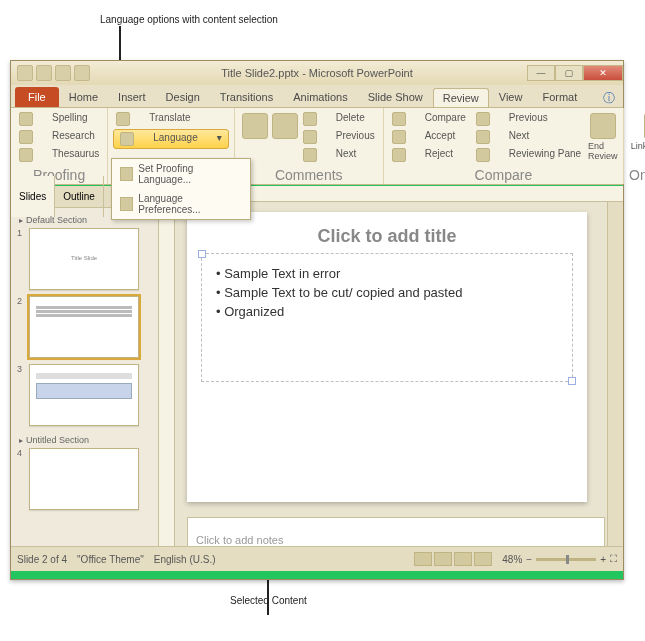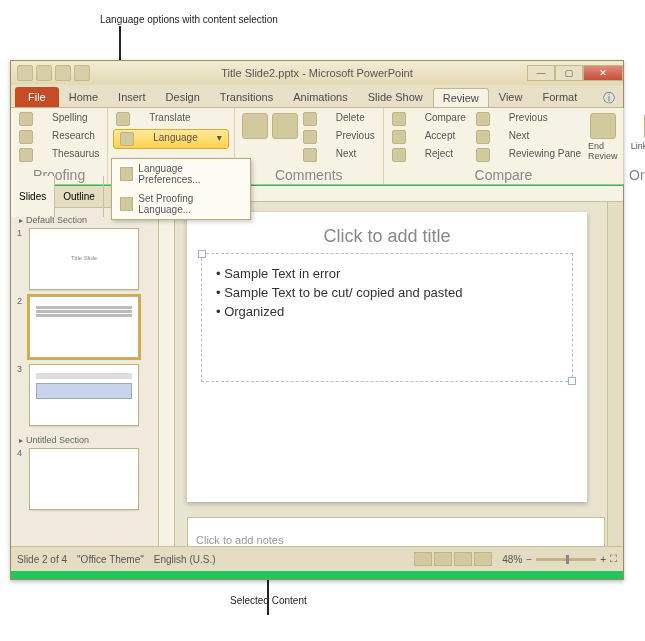--- a/index.html
+++ b/index.html
@@ -49,21 +49,21 @@
   .thumb-row { display:flex; gap:4px; margin-bottom:6px; }
   .thumb-num { font-size:9px; color:#666; width:8px; }
   .thumb { width:110px; height:62px; background:#fff; border:1px solid #c0b484; box-shadow:0 1px 1px rgba(0,0,0,.1); font-size:6px; color:#888; padding:8px 6px; }
   .thumb.selected { outline:2px solid #d9a93e; }
   .thumb .tline { height:3px; background:#bbb; margin:1px 0; }
 
   .canvas-area { flex:1; background:#e9e4d0; position:relative; overflow:hidden; }
   .hruler { height:16px; background:#f7f3e4; border-bottom:1px solid #c9bf9a; }
   .vruler { position:absolute; left:0; top:16px; bottom:0; width:16px; background:#f7f3e4; border-right:1px solid #c9bf9a; }
   .slide { position:absolute; left:28px; top:26px; width:400px; height:290px; background:#fff; box-shadow:0 2px 5px rgba(0,0,0,.25); }
-  .title-ph { margin:14px 18px 6px 18px; text-align:center; font-size:18px; color:#888; }
+  .title-ph { margin:14px 18px 6px 18px; text-align:center; font-size:18px; color:#888;font-weight:bold; }
   .content-ph { margin:6px 14px; border:1px dashed #bfbfbf; padding:10px 14px 60px 14px; position:relative; }
   .content-ph::before, .content-ph::after { content:""; position:absolute; width:6px; height:6px; background:#fff; border:1px solid #9aaee0; }
   .content-ph::before { left:-4px; top:-4px; }
   .content-ph::after { right:-4px; bottom:-4px; }
   .bullet { font-size:13px; color:#333; padding:2px 0; }
   .bullet::before { content:"• "; }
   .notes-bar { position:absolute; left:28px; bottom:8px; right:18px; height:24px; background:#fff; border:1px solid #c9bf9a; font-size:11px; color:#999; padding:16px 8px; }
   .vscroll { position:absolute; right:0; top:16px; bottom:0; width:16px; background:#e4ddc2; border-left:1px solid #c9bf9a; }
 
   .statusbar { position:absolute; bottom:8px; left:0; right:0; height:20px; background:#e4ddc2; border-top:1px solid #c9bf9a; display:flex; align-items:center; font-size:10px; color:#555; padding:12px 6px; gap:10px; }
@@ -222,25 +222,25 @@
       <div class="col">
           <div class="big-ic" style="background:#a87bbf;"></div>
           <span style="font-size:9px">Linked Notes</span>
         </div>
       <div class="label">OneNote</div>
     </div>
 
     <div class="lang-dropdown">
       <div class="item">
           <span class="ic"></span>
-          <span>Language Preferences...</span>
+          <span>Set Proofing Language...</span>
         </div>
       <div class="item">
           <span class="ic"></span>
-          <span>Set Proofing Language...</span>
+          <span>Language Preferences...</span>
         </div>
     </div>
   </div>
 
   <div class="workspace">
 
     <div class="side-pane">
       <div class="side-tabs">
         <div class="stab active">Slides</div>
         <div class="stab">Outline</div>

